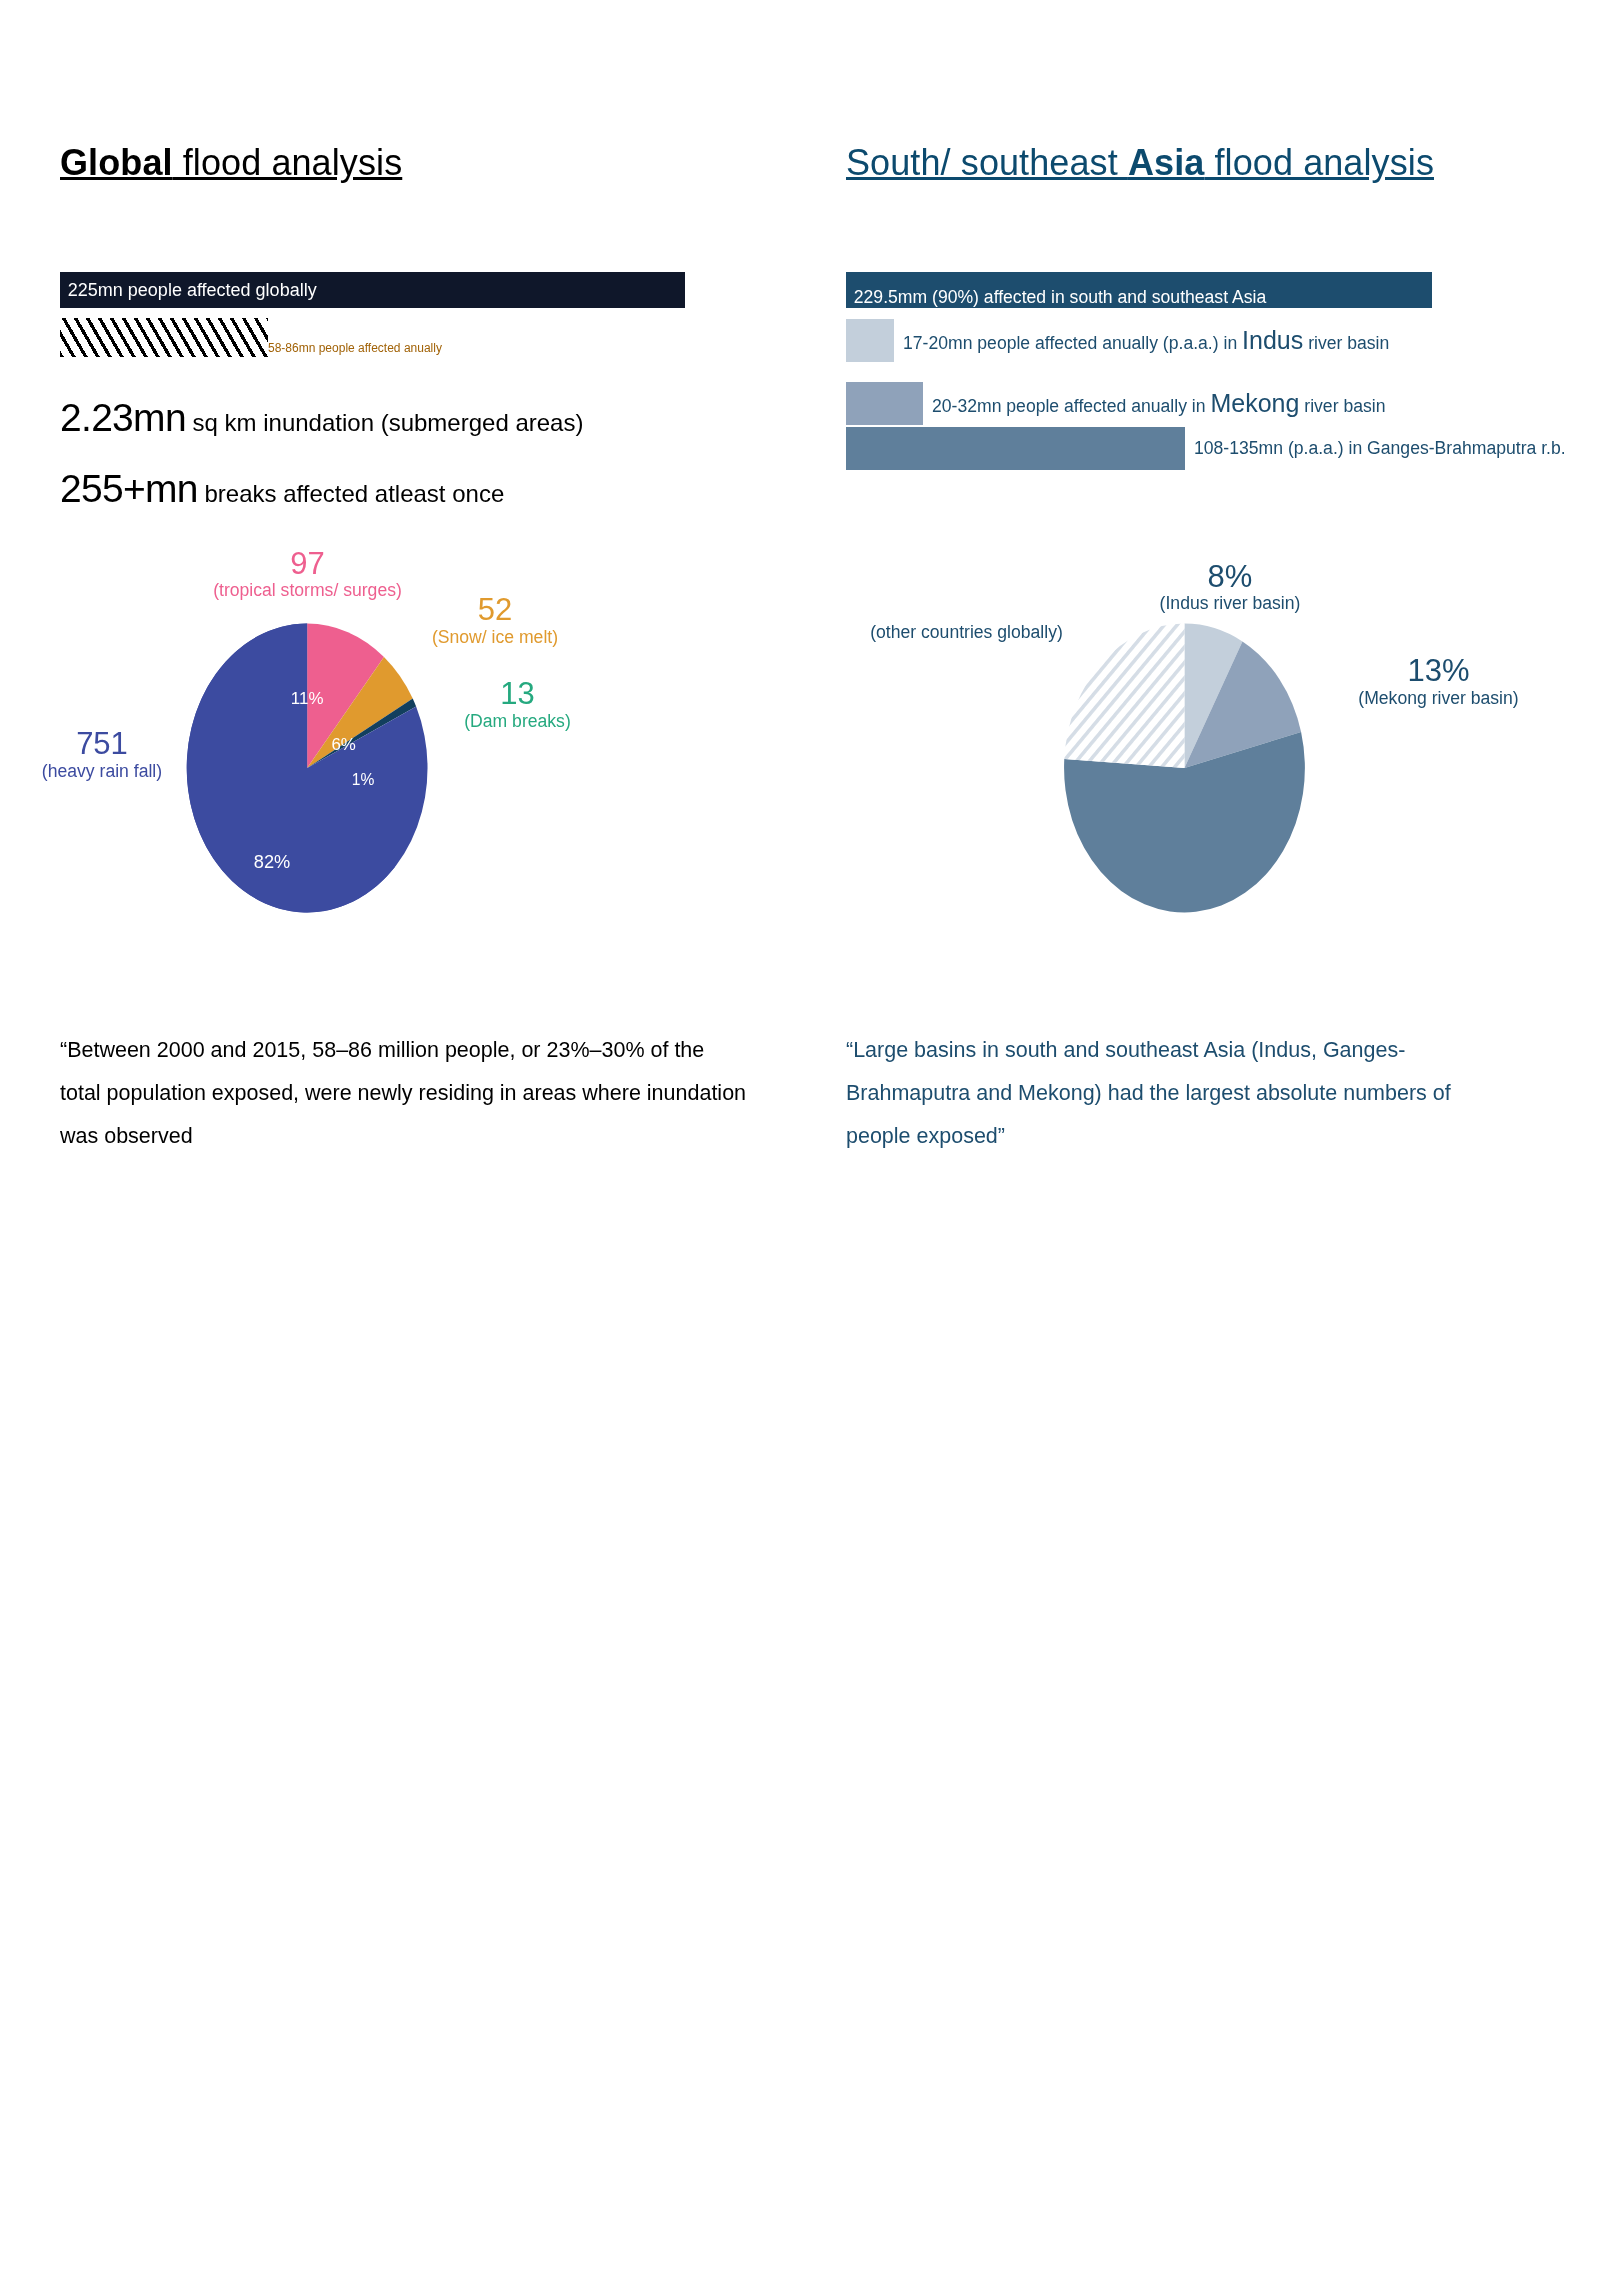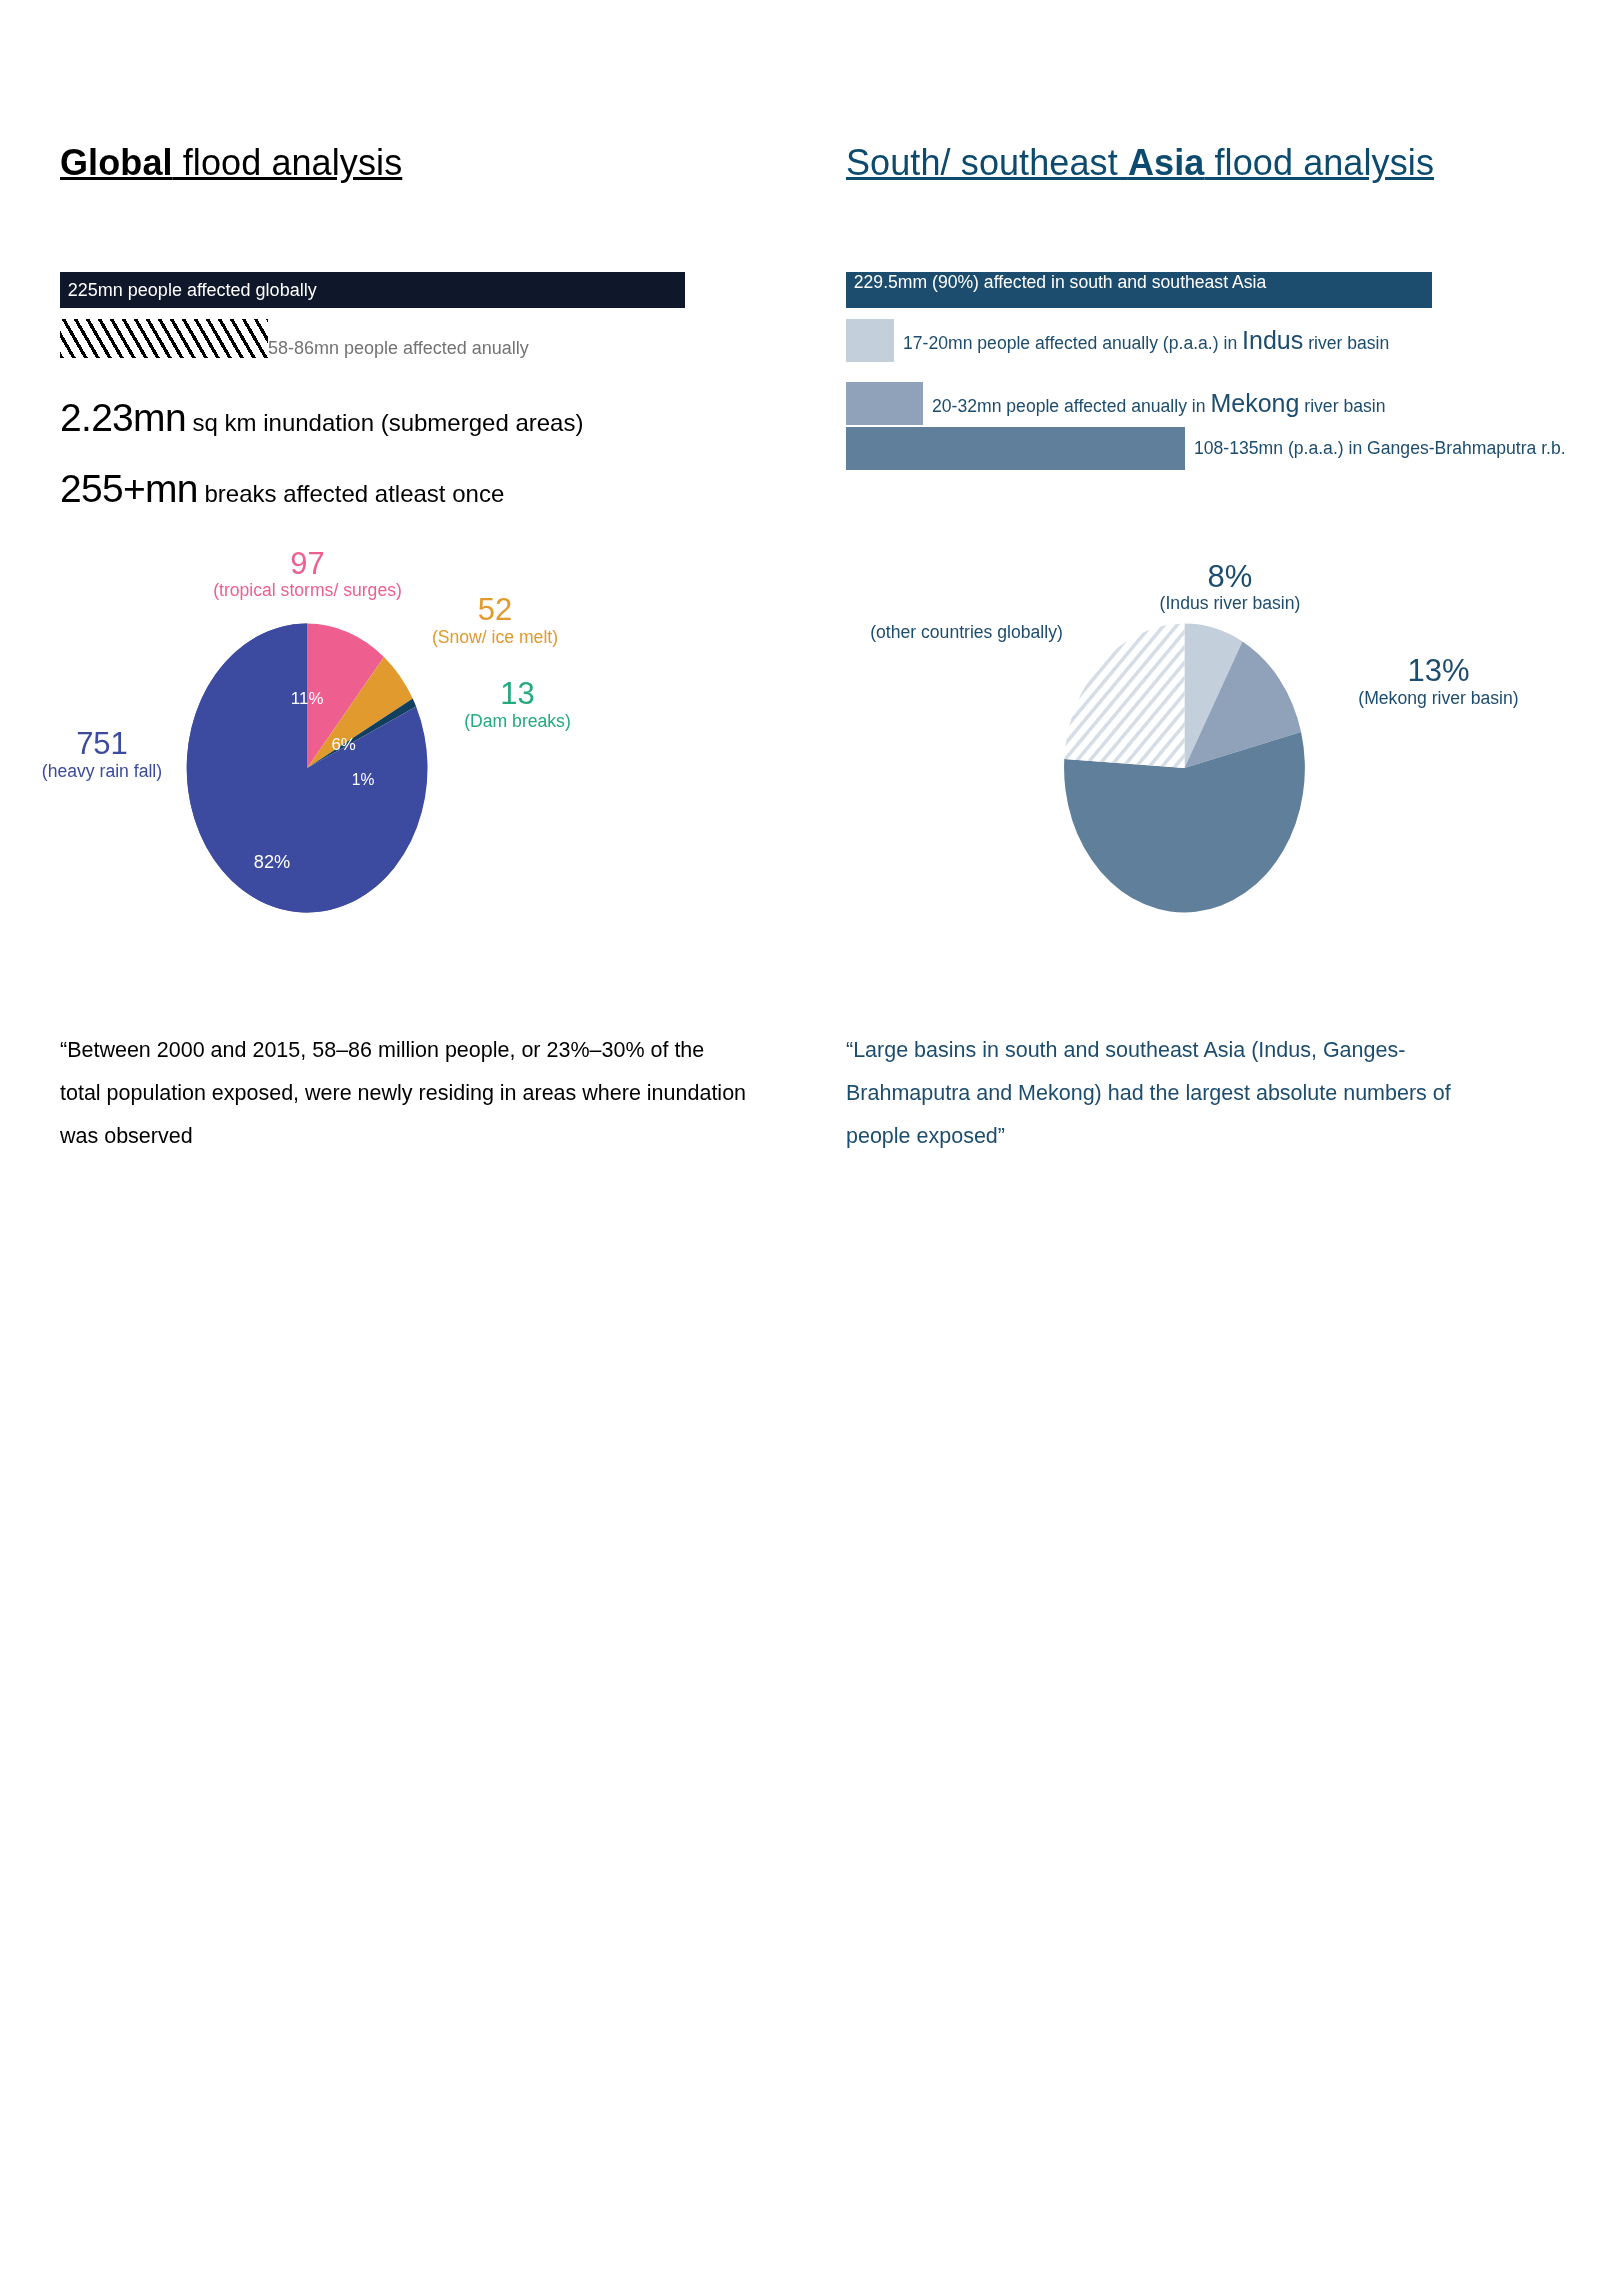--- a/index.html
+++ b/index.html
@@ -55,21 +55,21 @@
     display: flex; align-items: center;
   }
   .hatch-swatch {
     width: 208px; height: 39px;
     background-image: repeating-linear-gradient(
         60deg,
         #000000 0px, #000000 3.3px,
         #ffffff 3.3px, #ffffff 10.4px);
   }
   .hatch-label {
-    font-size: 18px; color: #737373;
+    font-size: 12px; color: #a16207;
     white-space: nowrap;
     margin-top: 20px;
   }
 
   .stat {
     position: absolute; left: 0;
     white-space: nowrap;
     color: #000000;
   }
   .stat .big   { font-size: 39px; letter-spacing: -0.7px; }
@@ -78,21 +78,21 @@
   .stat-2 { top: 467px; }
 
   
   .rbar-row {
     position: absolute; left: 0;
     display: flex; align-items: center;
   }
   .rbar {
     height: 36px;
     background: #1d4d6e;
-    display: flex; align-items: flex-start;
+    display: flex; align-items: flex-end;
   }
   .rbar-text-in {
     color: #ffffff; font-size: 17.6px;
     padding-left: 7.8px; white-space: nowrap;
   }
   .rbar-label {
     font-size: 17.6px; color: #1d4d6e;
     white-space: nowrap; padding-left: 9px;
   }
   .rbar-label .emph { font-size: 25px; }

